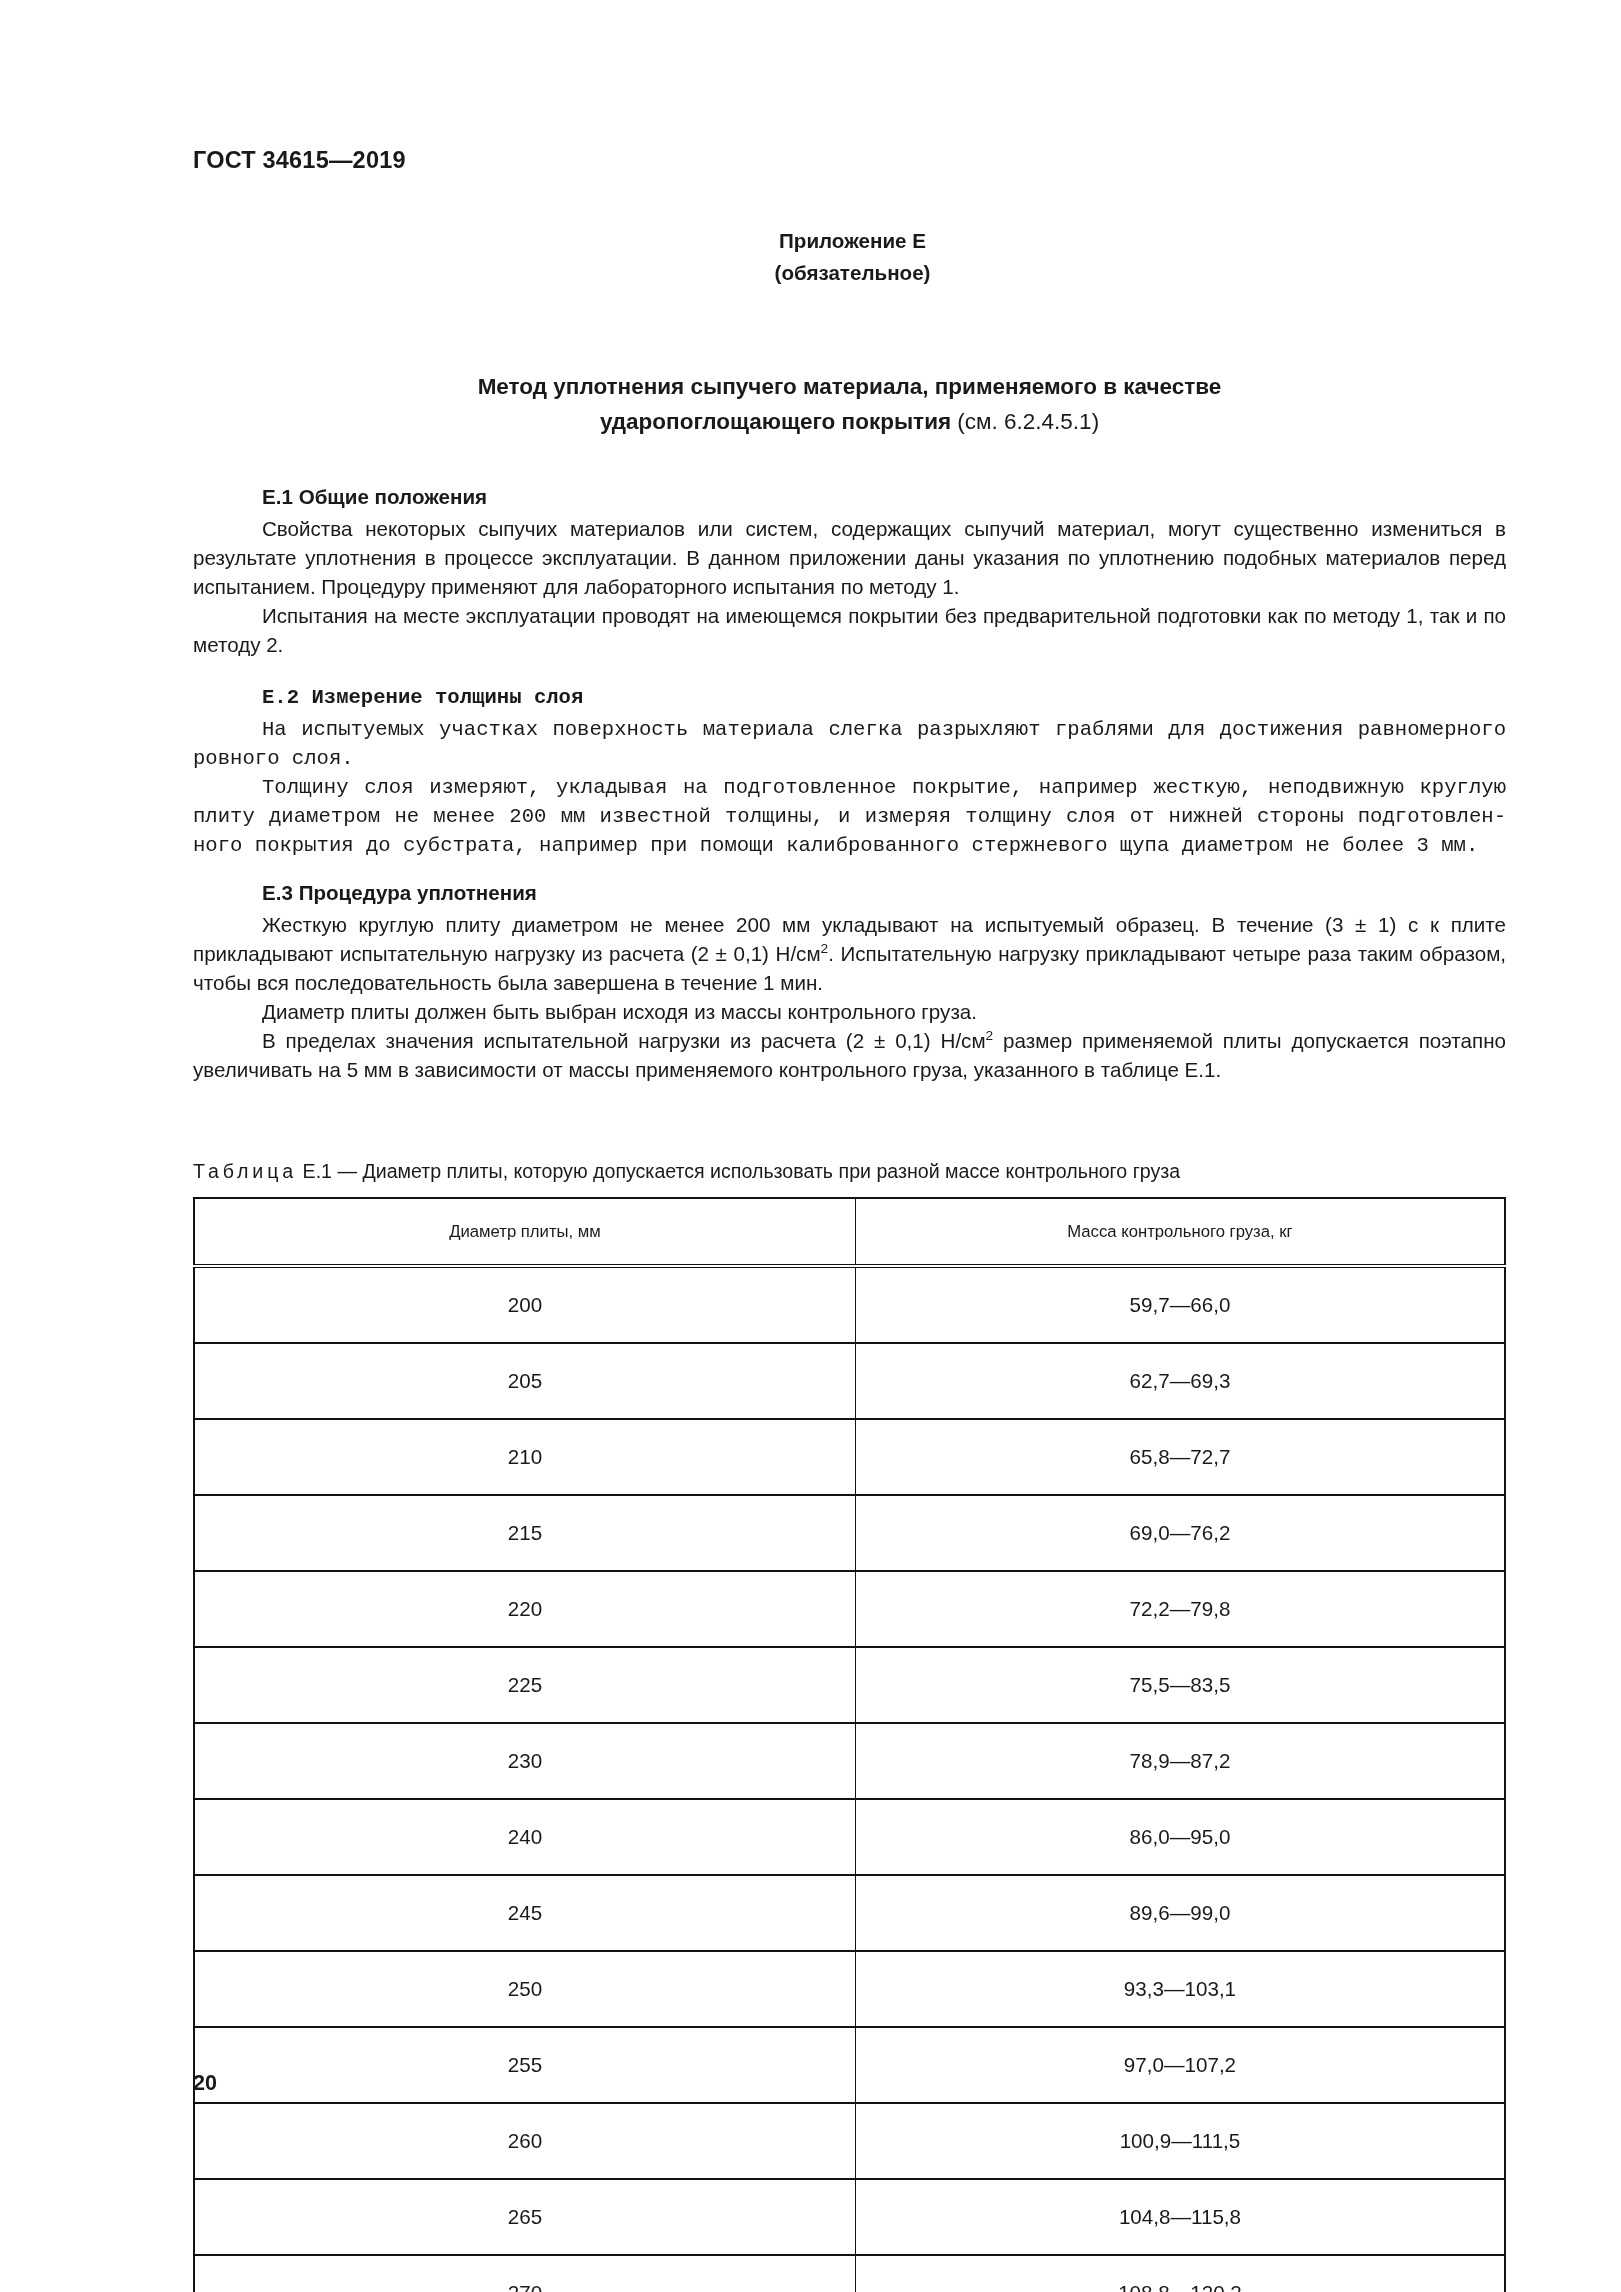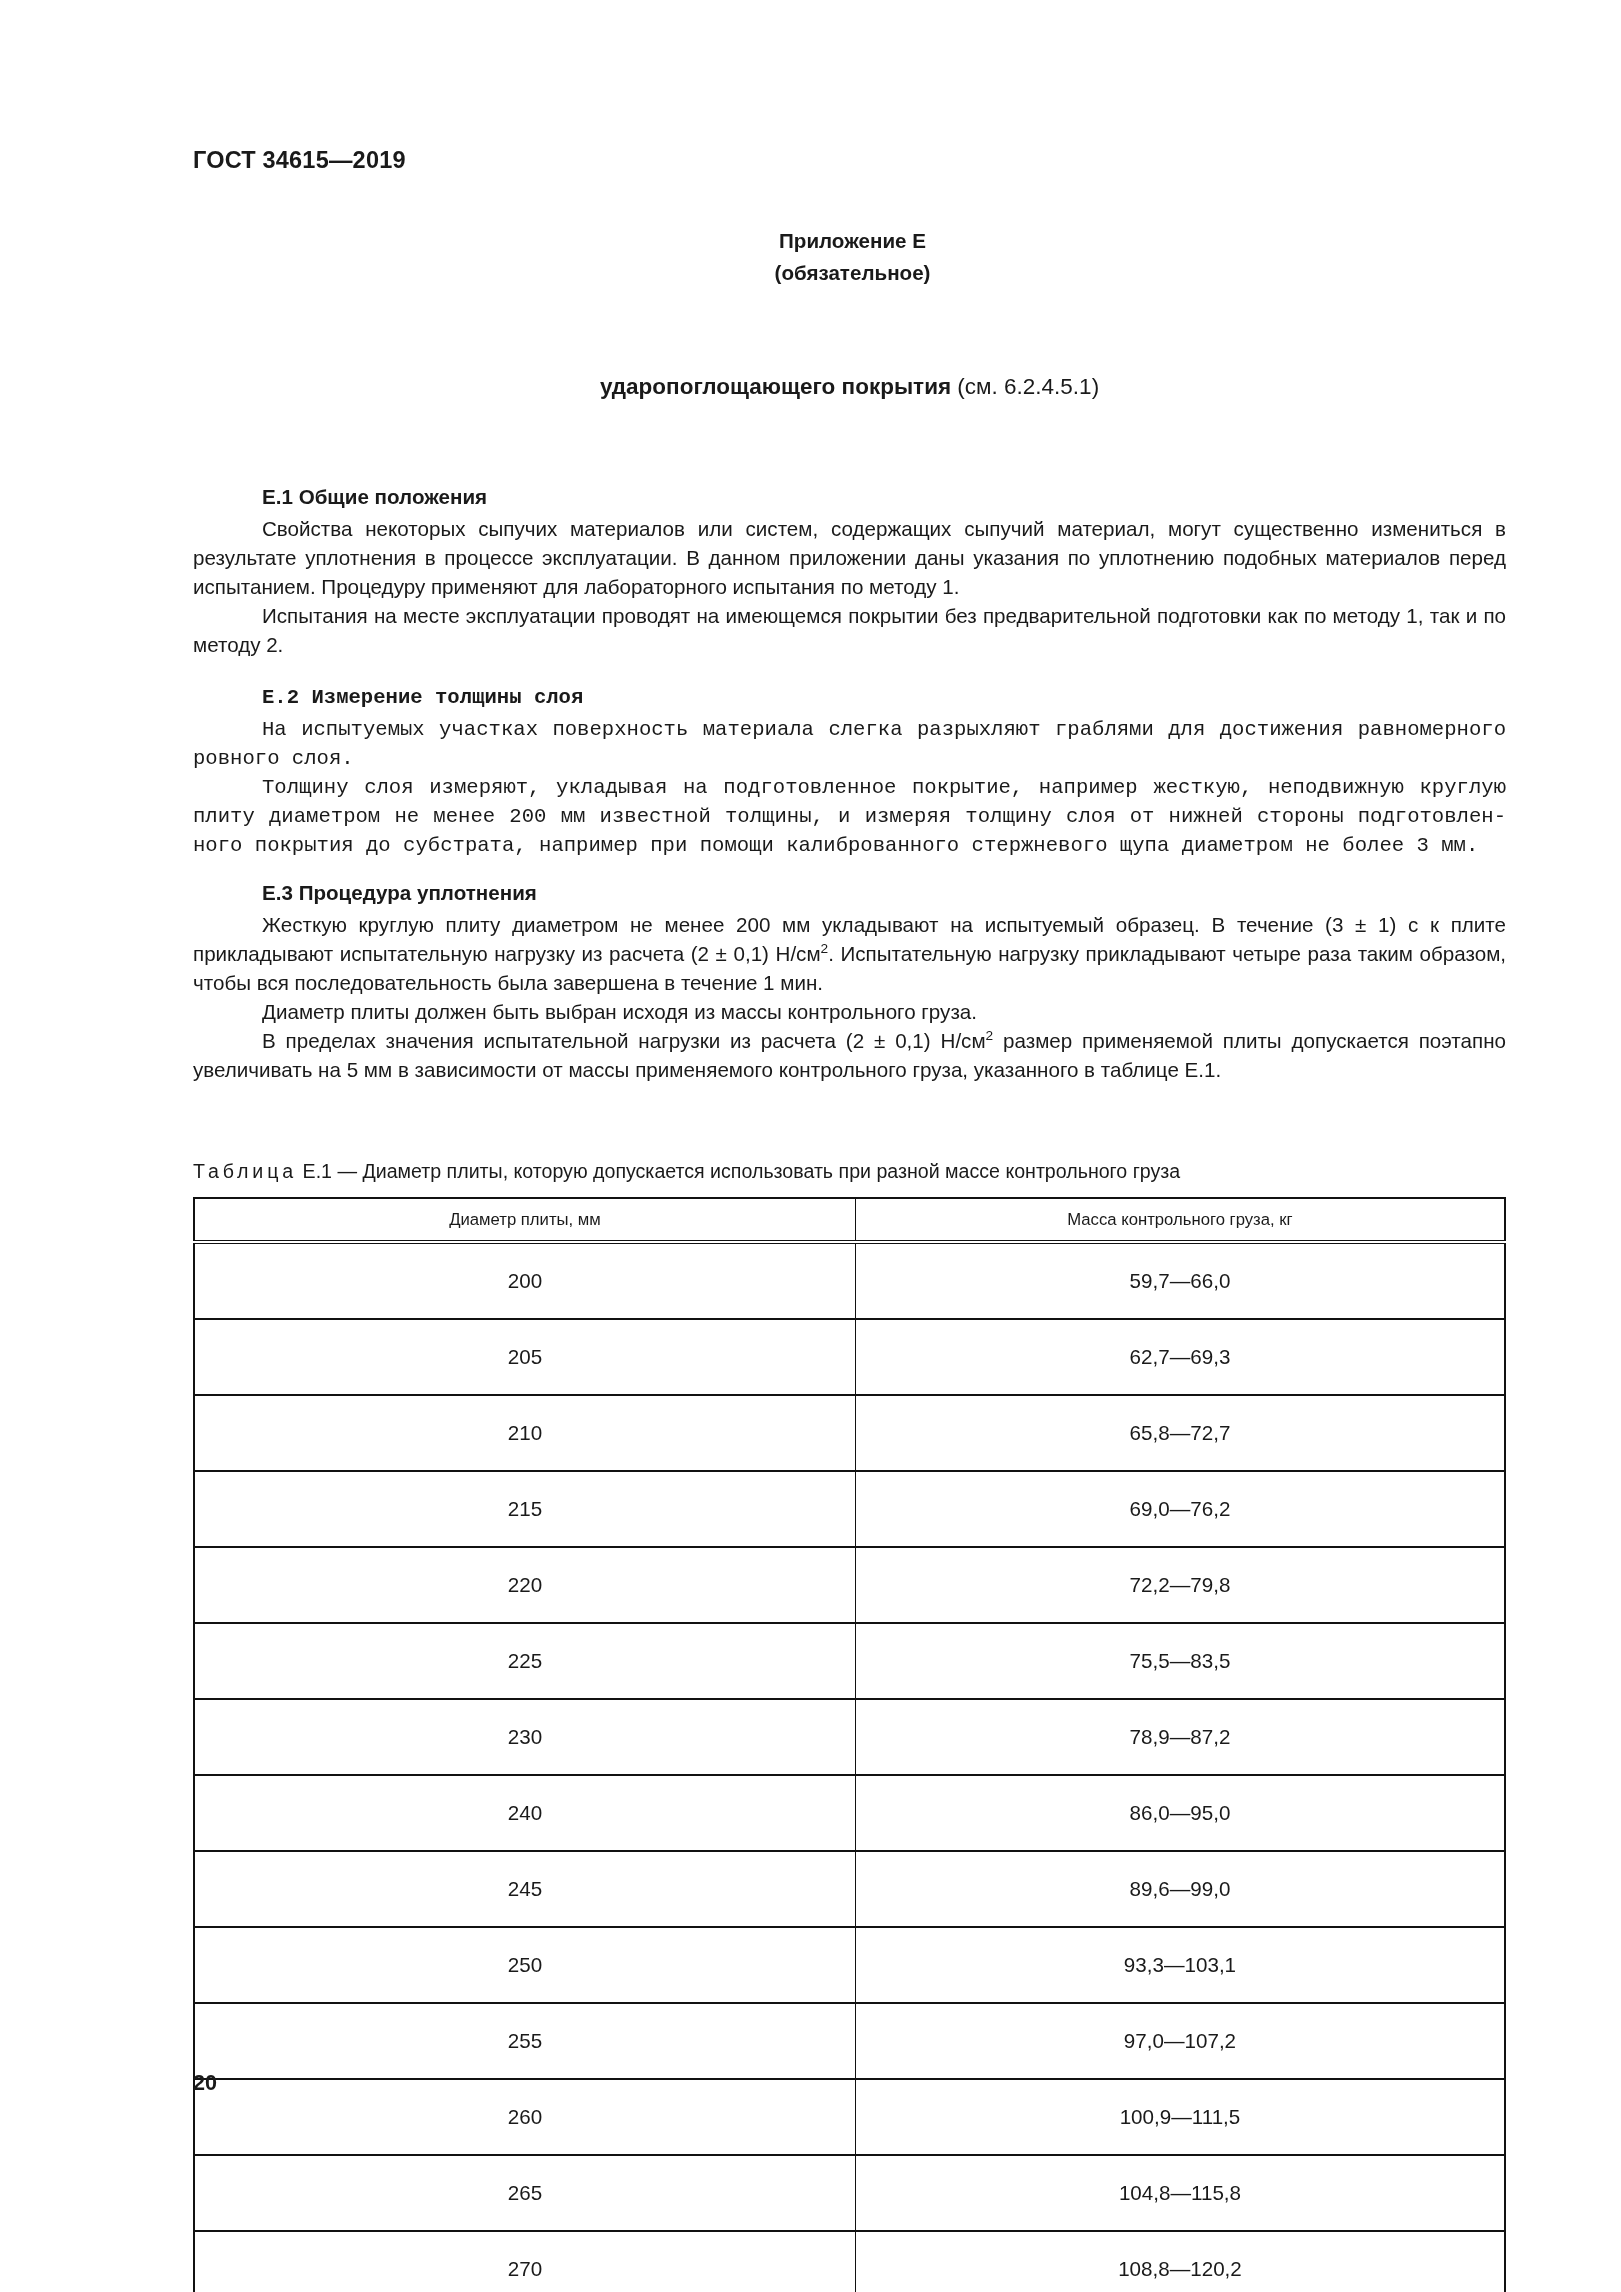--- a/index.html
+++ b/index.html
@@ -90,21 +90,21 @@
       border: 2.9px solid #111;
       font-size: 20.6px;
     }
     table.data-table th {
       font-weight: normal;
       font-size: 16.7px;
       height: 41px;
       border-left: 1.5px solid #111;
       border-right: 1.5px solid #111;
       border-bottom: 4.9px double #111;
-      padding: 0;
+      padding: 12px;
     }
     table.data-table td {
       height: 46px;
       text-align: center;
       padding: 14px;
       border-left: 1.5px solid #111;
       border-right: 1.5px solid #111;
       border-top: 2.9px solid #111;
     }
     table.data-table tr.first td { border-top: none; }
@@ -122,20 +122,21 @@
 <body>
 
 <div class="page-header">ГОСТ 34615—2019</div>
 
 <div class="annex-block">
   <div>Приложение Е</div>
   <div>(обязательное)</div>
 </div>
 
 <div class="annex-title">
+  <div class="b">Метод уплотнения сыпучего материала, применяемого в качестве</div>
   <div><span class="b">ударопоглощающего покрытия</span><span class="n"> (см. 6.2.4.5.1)</span></div>
 </div>
 
 <div class="body-text" style="top: 482px;">
   <div class="section-heading">Е.1 Общие положения</div>
   <p class="para">Свойства некоторых сыпучих материалов или систем, содержащих сыпучий материал, могут существенно измениться в результате уплотнения в процессе эксплуатации. В данном приложении даны указания по уплотне­нию подобных материалов перед испытанием. Процедуру применяют для лабораторного испытания по методу 1.</p>
   <p class="para">Испытания на месте эксплуатации проводят на имеющемся покрытии без предварительной подготовки как по методу 1, так и по методу 2.</p>
 </div>
 
 <div class="body-text" style="top: 683px; font-family: Liberation Mono, monospace;">

